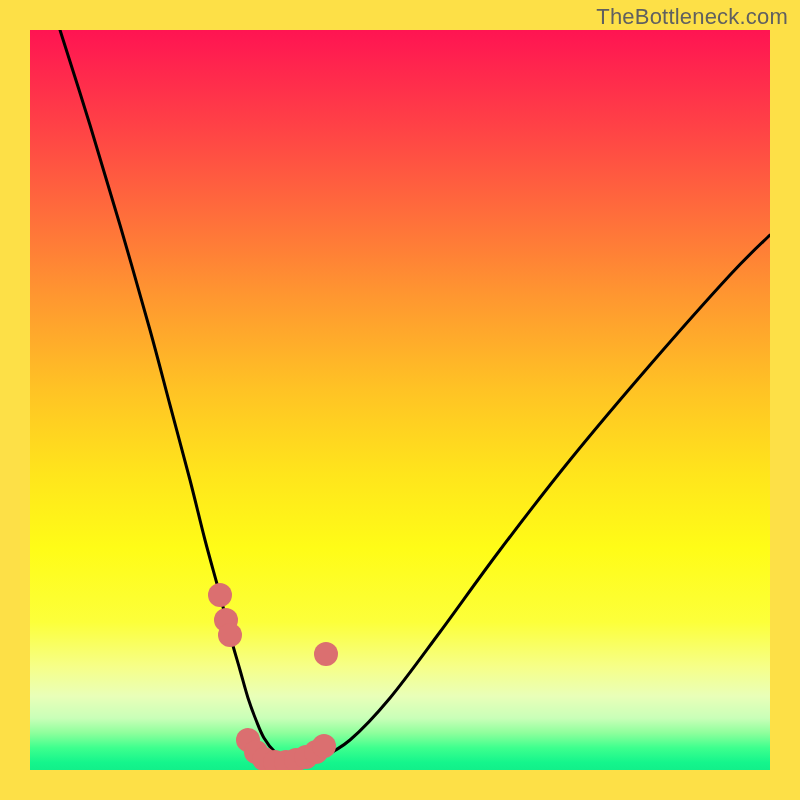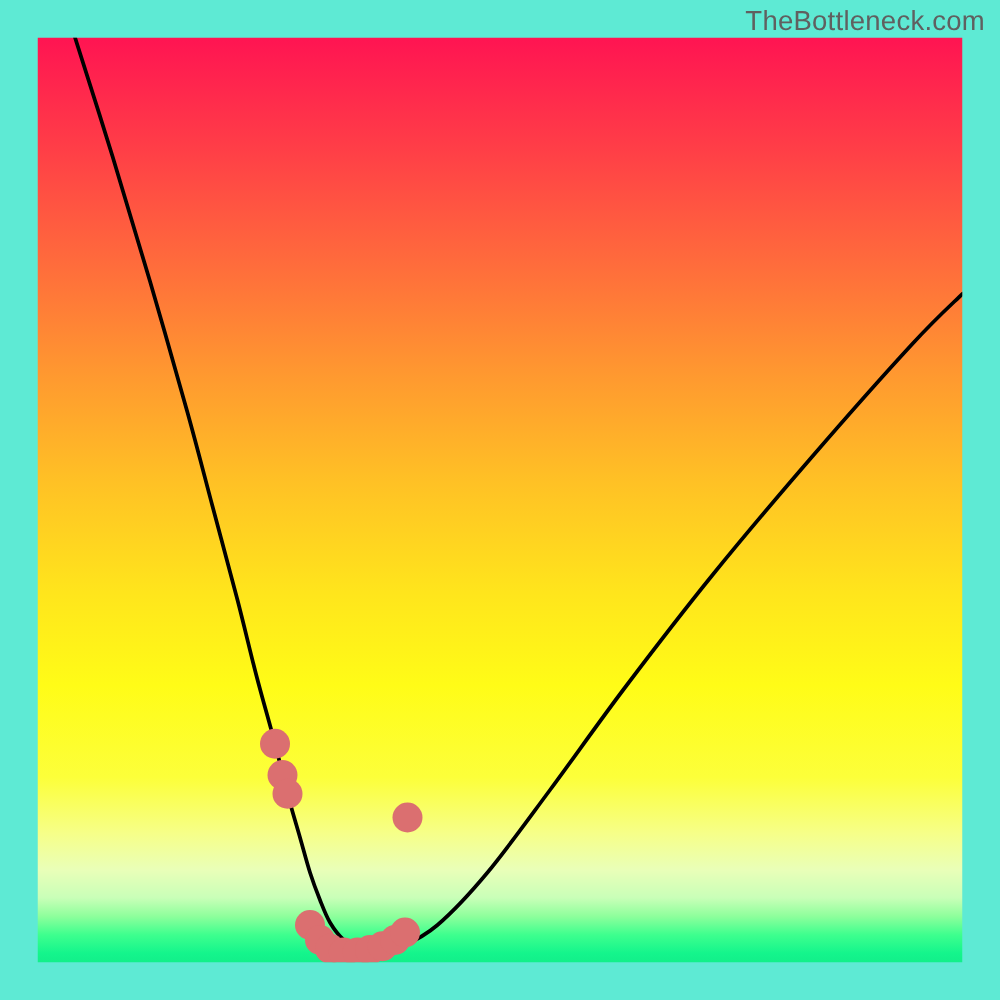--- a/index.html
+++ b/index.html
@@ -10,21 +10,21 @@
     background: #000;
     overflow: hidden;
     font-family: Arial, Helvetica, sans-serif;
   }
   .frame {
     position: absolute;
     left: 0;
     top: 0;
     width: 800px;
     height: 800px;
-    background: #5eead4;
+    background: #fde047;
   }
   .plot {
     position: absolute;
     left: 30px;
     top: 30px;
     width: 740px;
     height: 740px;
     overflow: hidden;
   }
   .gradient {

